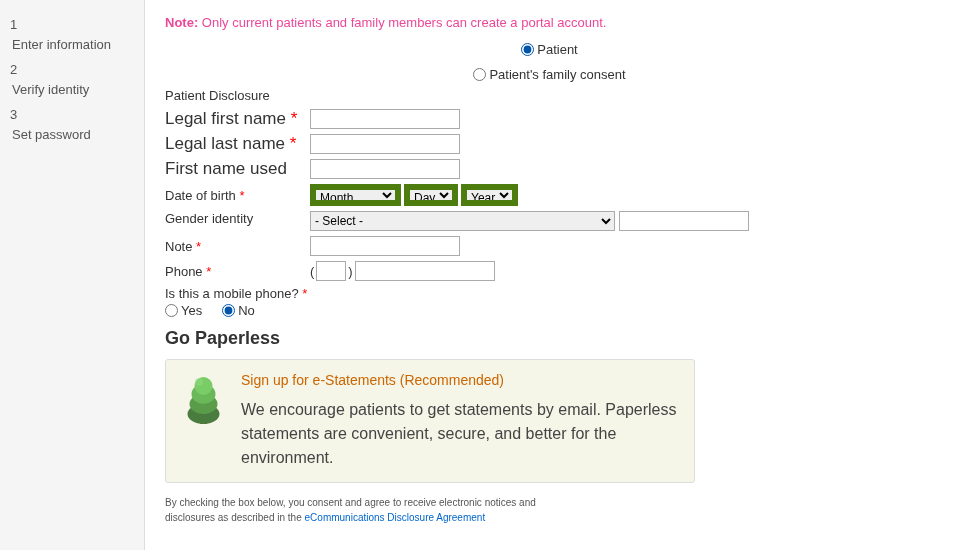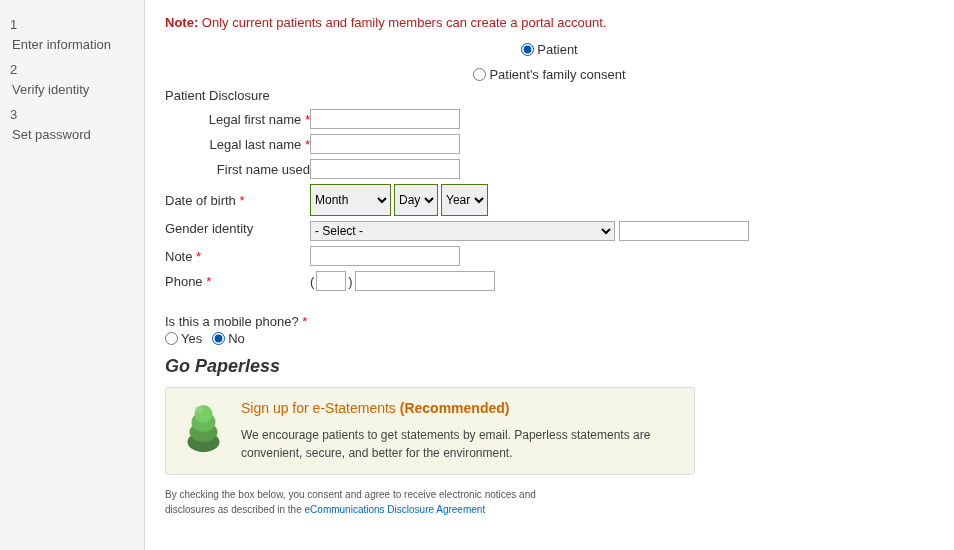--- a/index.html
+++ b/index.html
@@ -32,21 +32,21 @@
       padding-left: 2px;
     }
     .main-content {
       flex: 1;
       padding: 15px 20px;
       overflow-y: auto;
     }
     .note {
       margin-bottom: 12px;
       font-size: 13px;
-      color: #b91c1c;
+      color: #ec4899;
     }
     .note strong {
       font-weight: bold;
     }
     .section-label {
       font-size: 13px;
       margin-bottom: 6px;
       color: #333;
     }
     .required-star {
@@ -73,22 +73,21 @@
     }
     .form-row {
       display: flex;
       align-items: center;
       margin-bottom: 5px;
       font-size: 13px;
     }
     .form-row label {
       min-width: 145px;
       color: #333;
-      font-size: 13px;
-      text-align: right;
+      font-size: 17px;
     }
     .form-row input[type="text"] {
       width: 150px;
       height: 20px;
       border: 1px solid #aaa;
       font-size: 12px;
       padding: 1px 3px;
     }
     .dob-row {
       display: flex;
@@ -100,22 +99,22 @@
       min-width: 145px;
       color: #333;
     }
     .dob-selects {
       display: flex;
       gap: 3px;
       align-items: center;
     }
     .dob-selects select {
       font-size: 12px;
-      height: 32px;
-      border: 1px solid #4d7c0f;
+      height: 22px;
+      border: 6px solid #4d7c0f;
     }
     .legal-sex-row {
       display: flex;
       align-items: center;
       margin-bottom: 5px;
       font-size: 13px;
     }
     .legal-sex-row label.field-label {
       min-width: 145px;
     }
@@ -151,21 +150,21 @@
     }
     .email-row input[type="text"] {
       width: 150px;
       height: 20px;
       border: 1px solid #aaa;
       font-size: 12px;
     }
     .phone-row {
       display: flex;
       align-items: center;
-      margin-bottom: 23px;
+      margin-bottom: 5px;
       font-size: 13px;
     }
     .phone-row label {
       min-width: 145px;
     }
     .phone-input-group {
       display: flex;
       align-items: center;
       gap: 2px;
     }
@@ -179,34 +178,33 @@
       font-size: 12px;
     }
     .mobile-row {
       font-size: 13px;
       margin-bottom: 5px;
       color: #333;
     }
     .mobile-options {
       display: flex;
       align-items: flex-end;
-      gap: 10px;
+      gap: 20px;
       margin-top: 2px;
     }
     .mobile-options label {
       display: flex;
       align-items: center;
       gap: 3px;
     }
     .go-paperless-heading {
       font-size: 18px;
       font-weight: bold;
       color: #333;
       margin: 10px 0 10px 0;
-      font-style: italic;
     }
     .paperless-box {
       background: #f5f5e8;
       border: 1px solid #ddd;
       border-radius: 3px;
       padding: 12px 15px;
       display: flex;
       align-items: flex-start;
       gap: 15px;
       margin-bottom: 12px;
@@ -222,21 +220,21 @@
       font-size: 14px;
       font-weight: bold;
       color: #333;
       margin-bottom: 6px;
     }
     .paperless-content h3 span {
       color: #cc6600;
       font-weight: normal;
     }
     .paperless-content p {
-      font-size: 12px;
+      font-size: 16px;
       color: #444;
       line-height: 1.5;
       margin-top: 10px;
     }
     .consent-text {
       font-size: 10px;
       color: #555;
       max-width: 420px;
       line-height: 1.5;
       margin-top: 5px;
@@ -403,21 +401,21 @@
         <ellipse cx="22.5" cy="22" rx="12" ry="10" fill="#6ab85a"></ellipse>
 
         <ellipse cx="22.5" cy="14" rx="9" ry="9" fill="#7acc66"></ellipse>
 
         <ellipse cx="18" cy="10" rx="4" ry="4" fill="#90d980" opacity="0.5"></ellipse>
       </svg>
     </div>
     <div class="paperless-content">
       <h3>
         <span>Sign up for e-Statements</span>
-        <span style="color:#cc6600; font-weight:bold;">(Recommended)</span>
+        <span style="color:#cc6600; font-weight:normal;">(Recommended)</span>
       </h3>
       <p>We encourage patients to get statements by email. Paperless statements are convenient, secure, and better for the environment.</p>
     </div>
   </div>
 
   <div class="consent-text">
     <span>By checking the box below, you consent and agree to receive electronic notices and disclosures as described in the</span>
     <a href="#">eCommunications Disclosure Agreement</a>
   </div>
 </div>

